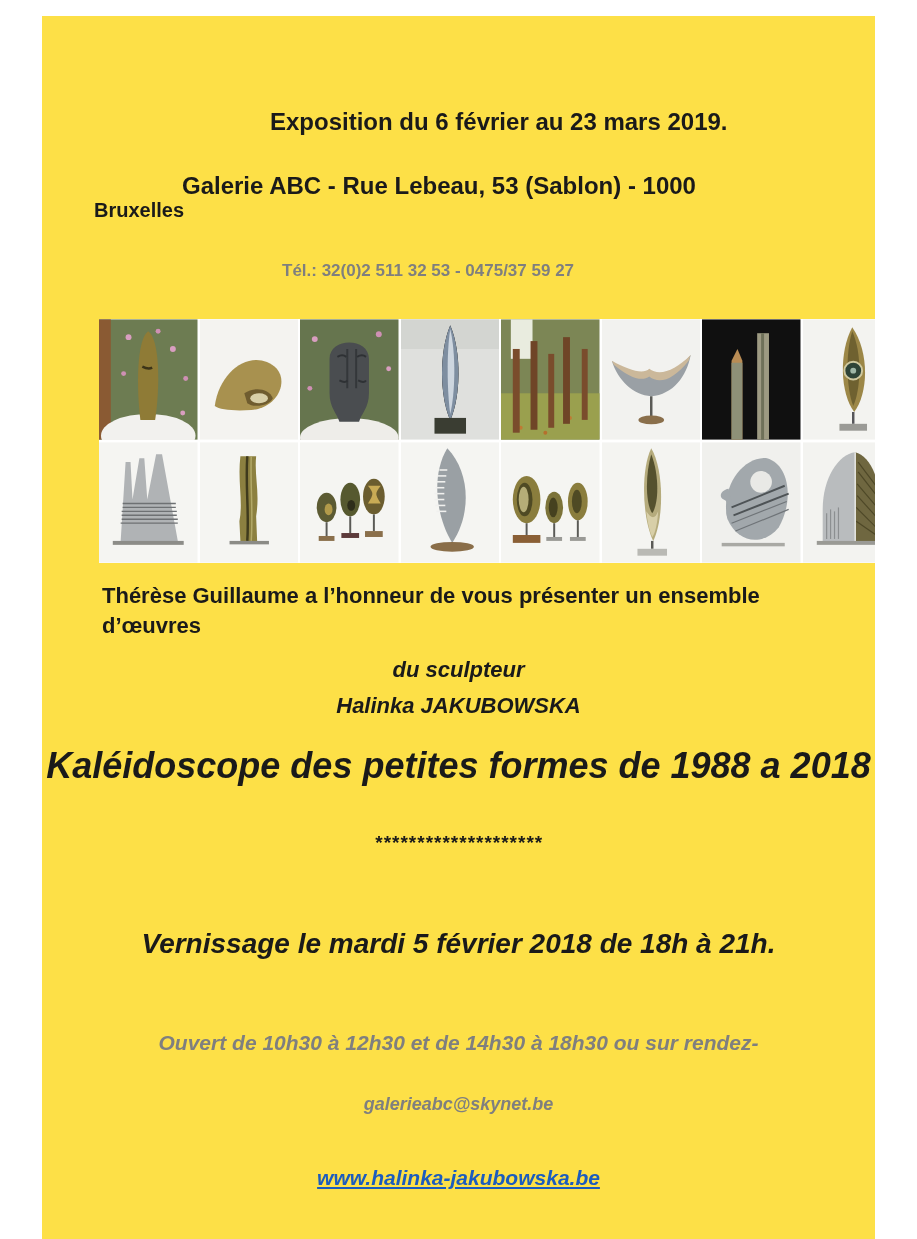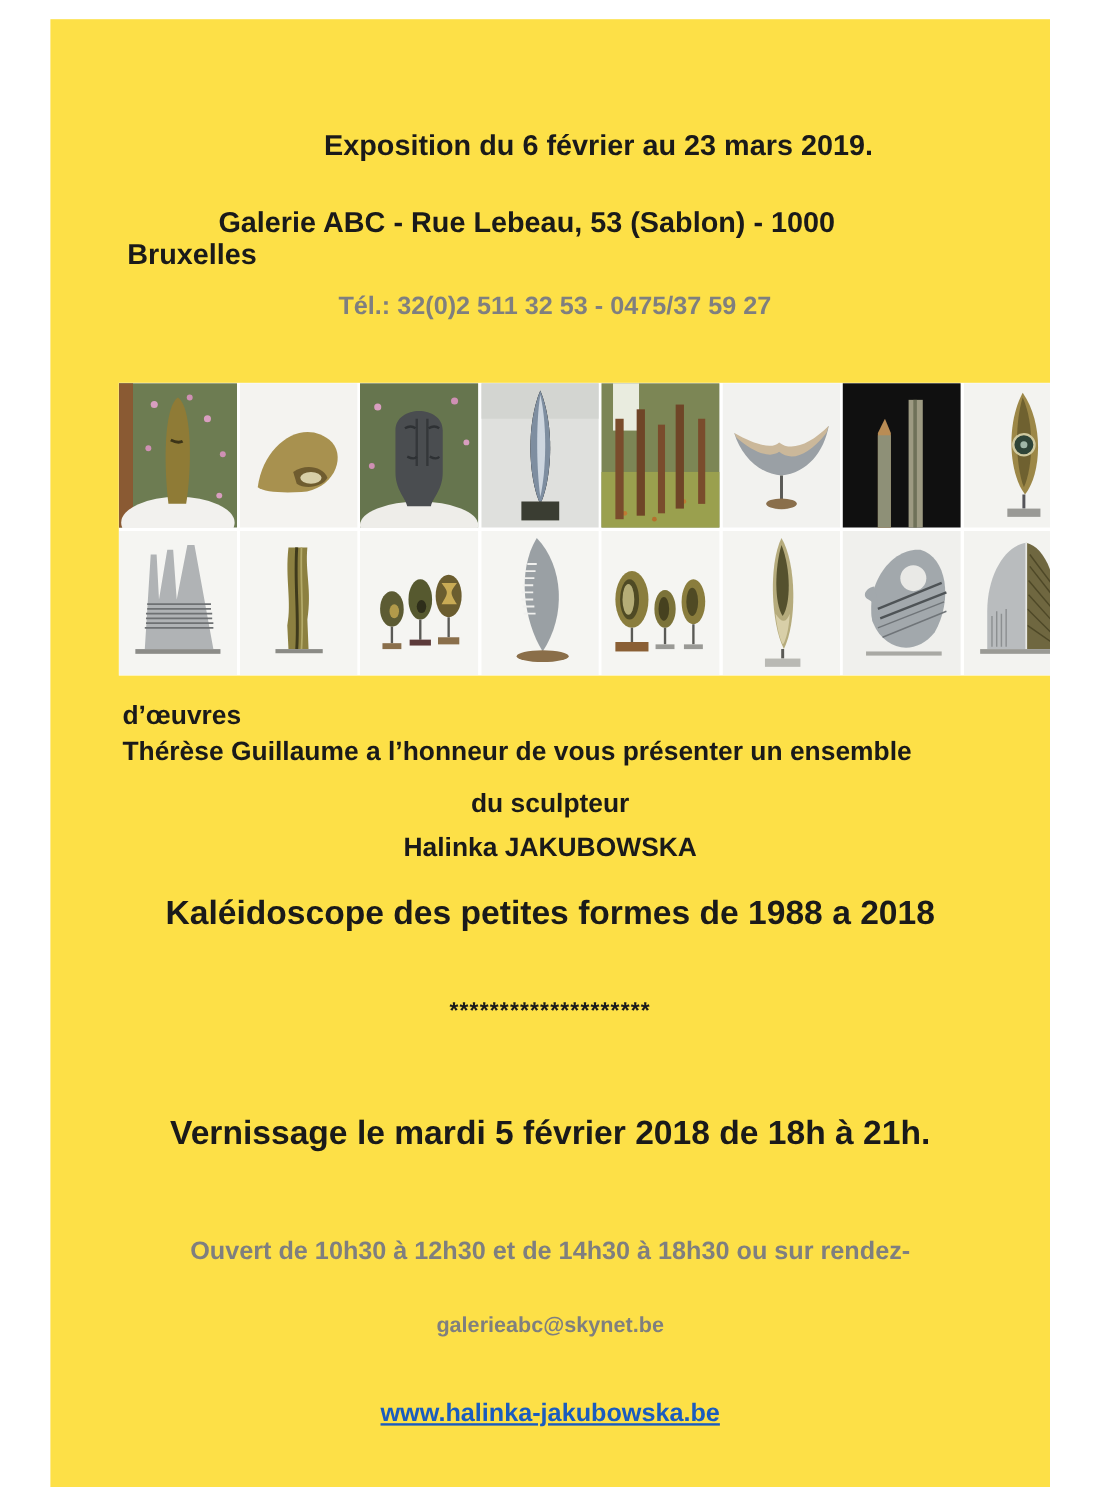--- a/index.html
+++ b/index.html
@@ -5,36 +5,36 @@
   * { margin:0; padding:0; box-sizing:border-box; }
   body { background:#ffffff; font-family:"Liberation Sans","DejaVu Sans",sans-serif; }
   .page {
     position:relative; width:833px; height:1239px; margin:16px auto;
     background:#fde047; overflow:hidden;
     font-weight:bold; color:#1a1a1a;
   }
   .abs { position:absolute; white-space:nowrap; }
   .t-expo      { top:92px;  left:228px; font-size:24px; }
   .t-galerie   { top:156px; left:140px; font-size:24px; }
-  .t-bruxelles { top:183px; left:64px;  font-size:24px; }
-  .t-phone     { top:228px; left:240px; font-size:21px; color:#7f7f7f; }
+  .t-bruxelles { top:183px; left:52px;  font-size:20px; }
+  .t-phone     { top:245px; left:240px; font-size:17px; color:#7f7f7f; }
 
   .gallery {
     position:absolute; top:303px; left:57px; width:802px; height:244px;
     display:grid; grid-template-columns:repeat(8,1fr); grid-template-rows:1fr 1fr;
     gap:2px; background:#ffffff;
   }
   .cell { overflow:hidden; }
   .cell svg { width:100%; height:100%; display:block; }
 
   .intro { position:absolute; top:565px; left:60px; font-size:22px; line-height:30px; }
-  .centered { position:absolute; left:0; width:100%; text-align:center; white-space:nowrap; }
+  .centered { position:absolute; left:0; width:100%; text-align:center; white-space:nowrap;font-style:italic; }
   .t-du        { top:641px;  font-size:22px; }
   .t-artist    { top:677px;  font-size:22px; }
-  .t-subtitle  { top:729px;  font-size:28px;text-align:center; }
+  .t-subtitle  { top:729px;  font-size:36px;text-align:center; }
   .t-stars     { top:816px;  font-size:19px; letter-spacing:1px; }
   .t-vern      { top:912px;  font-size:28px; }
   .t-hours     { top:1012px; font-size:21px; line-height:30px; color:#7f7f7f; }
   .t-email     { top:1078px; font-size:18px; color:#7f7f7f; }
   .t-web       { top:1150px; font-size:21px; }
   .t-web a { color:#1b5cbe; text-decoration:underline; }
 </style>
 </head>
 <body>
 
@@ -275,22 +275,22 @@
           <line x1="32" y1="70" x2="32" y2="98"></line>
             <line x1="36" y1="66" x2="36" y2="98"></line>
         </g>
         <line x1="53" y1="10" x2="53" y2="100" stroke="#e8e8e4" stroke-width="1.5"></line>
         <rect x="14" y="100" width="74" height="4" fill="#9a9a95"></rect>
       </svg>
     </div>
   </div>
 
   <div class="intro">
+    <div>Thérèse Guillaume a l’honneur de vous présenter un ensemble</div>
     <div>d’œuvres</div>
-    <div>Thérèse Guillaume a l’honneur de vous présenter un ensemble</div>
   </div>
 
   <div class="centered t-du">du  sculpteur</div>
   <div class="centered t-artist">Halinka JAKUBOWSKA</div>
   <div class="centered t-subtitle">Kaléidoscope des petites formes de 1988 a 2018</div>
   <div class="centered t-stars">********************</div>
   <div class="centered t-vern">Vernissage le mardi 5 février 2018 de 18h à 21h.</div>
 
   <div class="centered t-hours">
     <div>Ouvert de 10h30 à 12h30 et de 14h30 à 18h30 ou sur rendez-</div>

